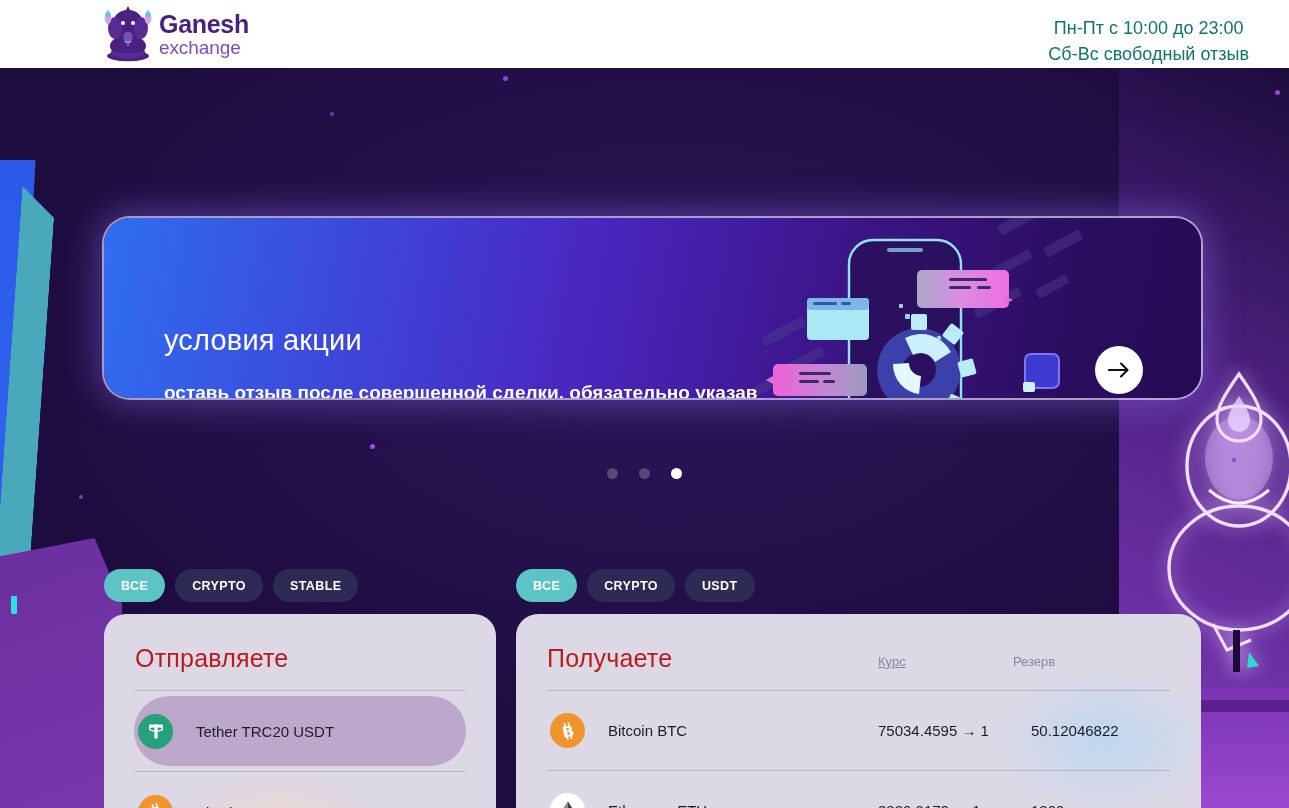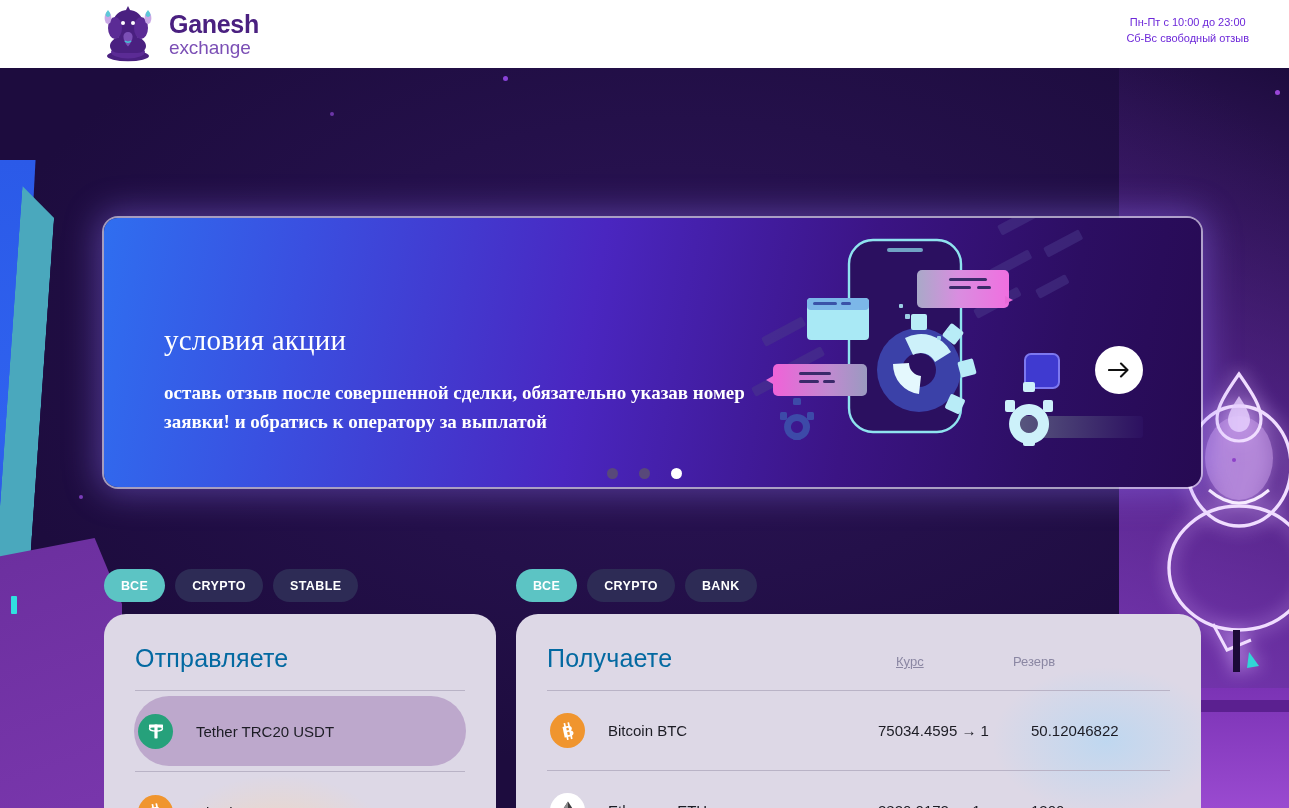--- a/index.html
+++ b/index.html
@@ -13,21 +13,21 @@
   
   .header {
     position: absolute; top: 0; left: 0;
     width: 1289px; height: 68px;
     background: #ffffff;
     display: flex; align-items: center;
     z-index: 50;
   }
   .logo-wrap {
     display: flex; align-items: center;
-    margin-left: 97px; gap: 10px;
+    margin-left: 97px; 
   }
   .logo-mark { width: 62px; height: 60px; flex: none; }
   .logo-text { line-height: 1.0; }
   .logo-text .l1 {
     font-size: 25px; font-weight: bold; color: #4a2080;
     letter-spacing: -0.3px; display: block;
   }
   .logo-text .l2 {
     font-size: 19px; color: #7b4fb5; display: block;
     margin-top: 1px; letter-spacing: -0.1px;
@@ -35,22 +35,22 @@
   .nav {
     display: flex; align-items: center;
     margin-left: 44px; gap: 43px;
   }
   .nav a {
     font-size: 15.5px; color: #1b1b1b;
     text-decoration: none; white-space: nowrap;
   }
   .hours {
     position: absolute; right: 40px; top: 15px;
-    text-align: center; color: #6d28d9;
-    font-size: 11px; line-height: 1.45;
+    text-align: center; color: #0f766e;
+    font-size: 18px; line-height: 1.45;
   }
 
   
   .stage {
     position: absolute; top: 68px; left: 0;
     width: 1289px; height: 740px;
     background: radial-gradient(ellipse 700px 420px at 52% 38%, #2d1458 0%, #24104a 55%, #1d0c3e 100%);
     overflow: hidden;
   }
   .deco { position: absolute; pointer-events: none; }
@@ -92,26 +92,25 @@
   .neon {
     right: -42px; top: 270px; width: 210px; height: 340px;
   }
   .neon svg { filter: drop-shadow(0 0 9px rgba(220,180,255,0.95)); }
 
   .spark { position: absolute; border-radius: 50%; }
 
   
   .banner {
     position: absolute; left: 104px; top: 150px;
-    width: 1097px; height: 269px;
-    border-radius: 14px;
+    width: 1097px; height: 180px;
+    border-radius: 26px;
     background: linear-gradient(100deg, #2f6ef0 0%, #3a4fe0 18%, #4a26c0 44%, #3b1484 68%, #2c0e62 86%, #260a52 100%);
     box-shadow: 0 0 0 2px rgba(255,255,255,0.55), 0 0 34px 6px rgba(150,120,255,0.42);
     overflow: hidden;
-    font-family: Liberation Serif, serif;
   }
   .banner-title {
     position: absolute; left: 60px; top: 106px;
     font-size: 29px; color: #ffffff; letter-spacing: 0.2px;
   }
   .banner-sub {
     position: absolute; left: 60px; top: 160px;
     font-size: 19px; color: #ffffff; line-height: 1.55;
     max-width: 640px; font-weight: 600;
   }
@@ -159,26 +158,26 @@
   }
   .panel.right .panel-glow {
     right: -20px; top: 52px;
     background: radial-gradient(ellipse, rgba(175,215,245,0.65) 0%, rgba(200,225,250,0.0) 70%);
   }
 
   .panel-head {
     position: relative; display: flex; align-items: baseline;
     padding: 30px 0 0 31px; height: 76px;
   }
-  .panel-title { font-size: 25px; color: #0369a1; letter-spacing: 0.2px; }
+  .panel-title { font-size: 25px; color: #b91c1c; letter-spacing: 0.2px; }
   .col-rate, .col-reserve {
     position: absolute; top: 40px;
     font-size: 13px; color: #8b87a3;
   }
-  .col-rate { left: 380px; text-decoration: underline; }
+  .col-rate { left: 362px; text-decoration: underline; }
   .col-reserve { left: 497px; }
 
   .rows { position: relative; padding: 0 31px; }
   .row {
     position: relative; display: flex; align-items: center;
     height: 80px; border-top: 1px solid #b9b3c6;
     cursor: pointer;
   }
   .row.first { border-top: 1px solid #b9b3c6; }
   .panel.left .row { height: 81px; }
@@ -367,21 +366,21 @@
   </div>
 
   <div class="pills left">
     <button class="pill active">ВСЕ</button>
     <button class="pill">CRYPTO</button>
     <button class="pill">STABLE</button>
   </div>
   <div class="pills right">
     <button class="pill active">ВСЕ</button>
     <button class="pill">CRYPTO</button>
-    <button class="pill">BANK</button>
+    <button class="pill">USDT</button>
   </div>
 
   <div class="panel left">
     <div class="panel-glow"></div>
     <div class="panel-head">
       <div class="panel-title">Отправляете</div>
     </div>
     <div class="rows">
 
       <div class="row first">

